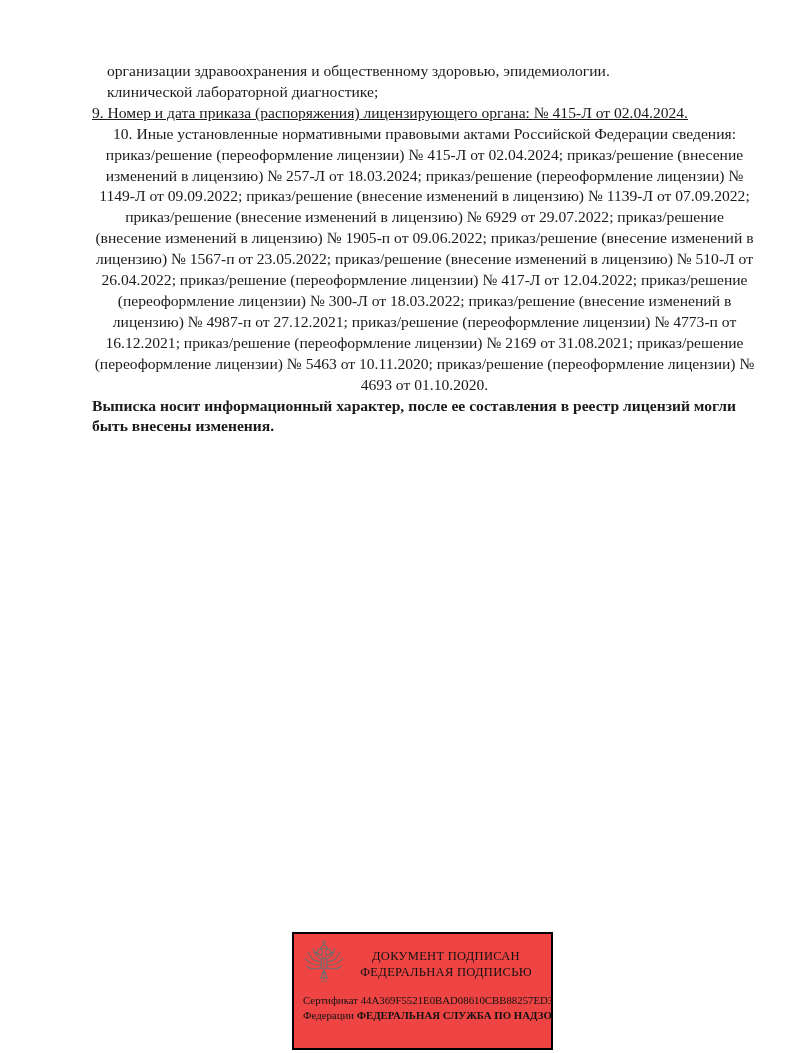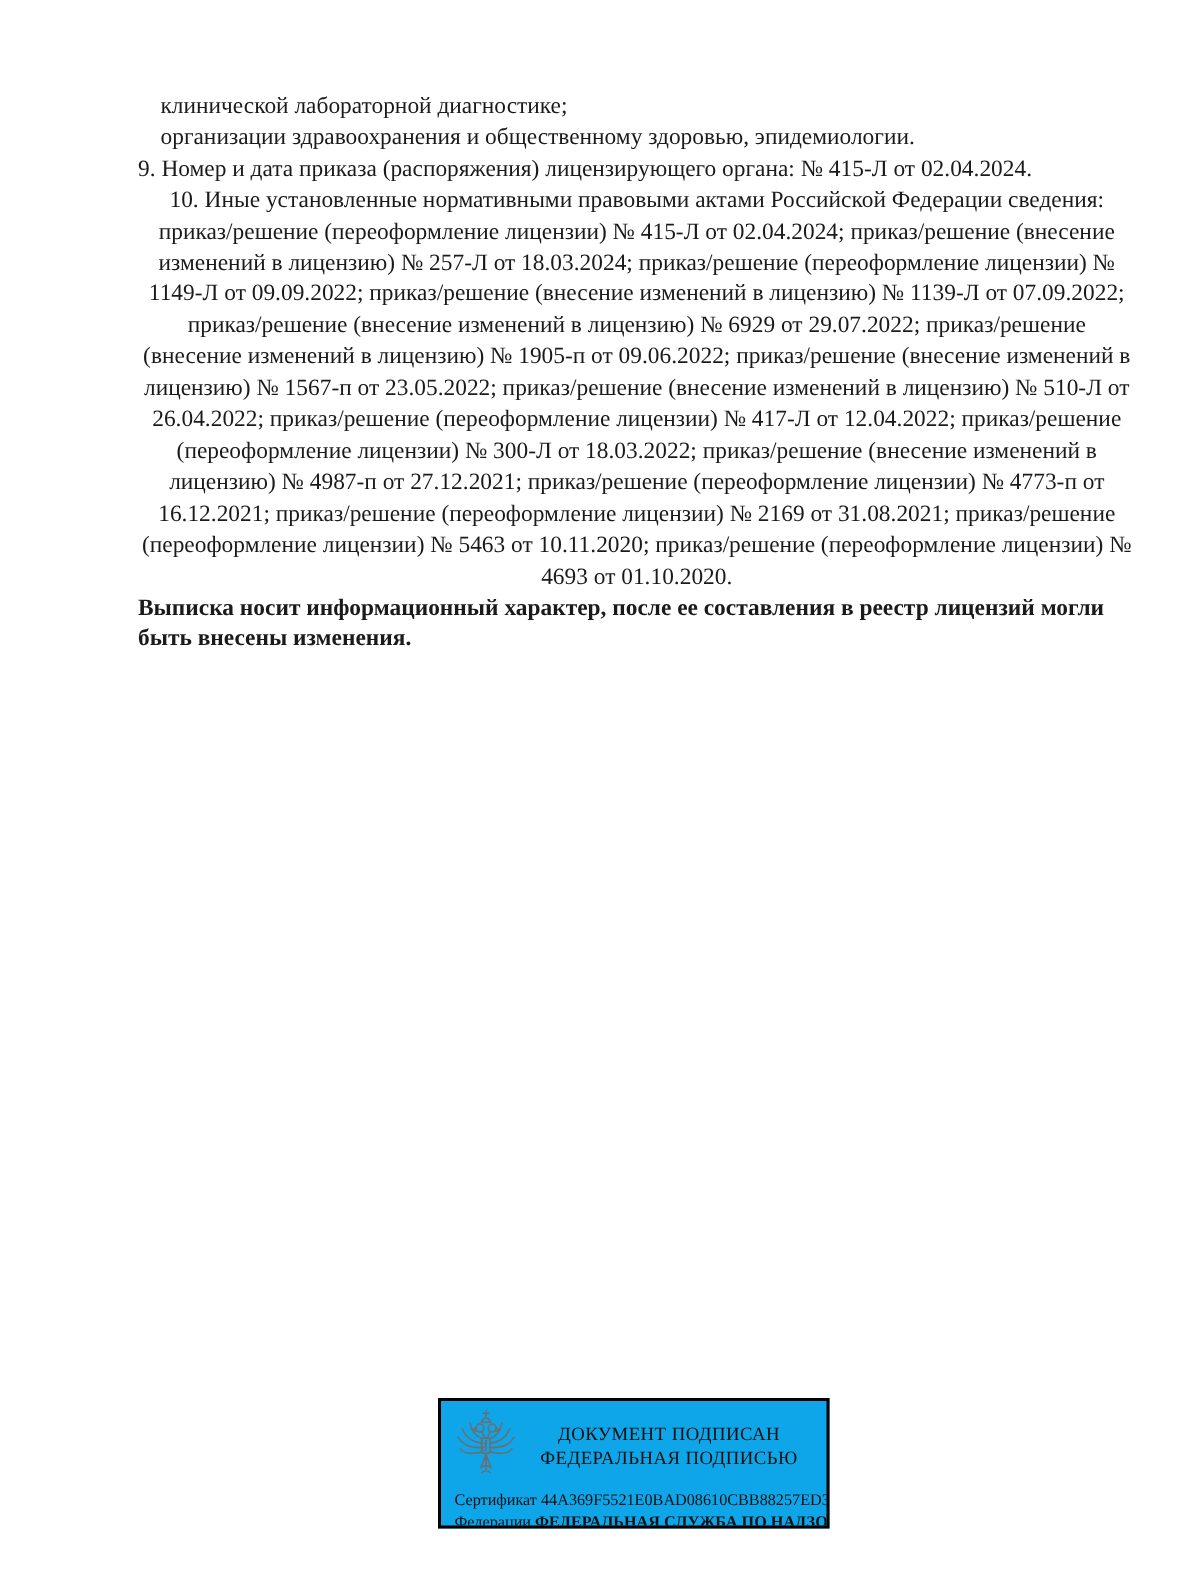--- a/index.html
+++ b/index.html
@@ -19,34 +19,34 @@
     position: absolute;
     left: 92px;
     top: 61px;
     width: 665px;
     font-size: 15.6px;
     line-height: 20.9px;
     text-align: left;
   }
   .content p { margin: 0; }
   .indent-block p { padding-left: 15px; }
-  .para-9 { margin-top: 20px; }
+  .para-9 { margin-top: 20px; text-decoration: underline; }
   .para-10 { margin-top: 20px; text-align: center; }
   .disclaimer { margin-top: 17px; font-weight: bold; }
 
   
   .stamp {
     position: absolute;
     left: 292px;
     top: 932px;
     width: 261px;
-    height: 87px;
+    height: 118px;
     border: 2px solid #000000;
     box-sizing: border-box;
-    background: #0ea5e9;
+    background: #ef4444;
     overflow: hidden;
   }
   .stamp-top {
     display: flex;
     align-items: center;
     padding: 5px 6px 0 7px;
   }
   .emblem {
     width: 46px;
     height: 50px;
@@ -70,22 +70,22 @@
   }
   .stamp-info .owner-value { font-weight: bold; }
 </style>
 </head>
 <body>
 
 <div>
 
   <div class="content">
     <div class="indent-block">
+      <p>организации здравоохранения и общественному здоровью, эпидемиологии.</p>
       <p>клинической лабораторной диагностике;</p>
-      <p>организации здравоохранения и общественному здоровью, эпидемиологии.</p>
     </div>
 
     <p class="para-9">9. Номер и дата приказа (распоряжения) лицензирующего органа: № 415-Л от 02.04.2024.</p>
 
     <p class="para-10">10. Иные установленные нормативными правовыми актами Российской Федерации сведения: приказ/решение (переоформление лицензии) № 415-Л от 02.04.2024; приказ/решение (внесение изменений в лицензию) № 257-Л от 18.03.2024; приказ/решение (переоформление лицензии) № 1149-Л от 09.09.2022; приказ/решение (внесение изменений в лицензию) № 1139-Л от 07.09.2022; приказ/решение (внесение изменений в лицензию) № 6929 от 29.07.2022; приказ/решение (внесение изменений в лицензию) № 1905-п от 09.06.2022; приказ/решение (внесение изменений в лицензию) № 1567-п от 23.05.2022; приказ/решение (внесение изменений в лицензию) № 510-Л от 26.04.2022; приказ/решение (переоформление лицензии) № 417-Л от 12.04.2022; приказ/решение (переоформление лицензии) № 300-Л от 18.03.2022; приказ/решение (внесение изменений в лицензию) № 4987-п от 27.12.2021; приказ/решение (переоформление лицензии) № 4773-п от 16.12.2021; приказ/решение (переоформление лицензии) № 2169 от 31.08.2021; приказ/решение (переоформление лицензии) № 5463 от 10.11.2020; приказ/решение (переоформление лицензии) № 4693 от 01.10.2020.</p>
 
     <p class="disclaimer">Выписка носит информационный характер, после ее составления в реестр лицензий могли быть внесены изменения.</p>
   </div>
 
   <div class="stamp">

